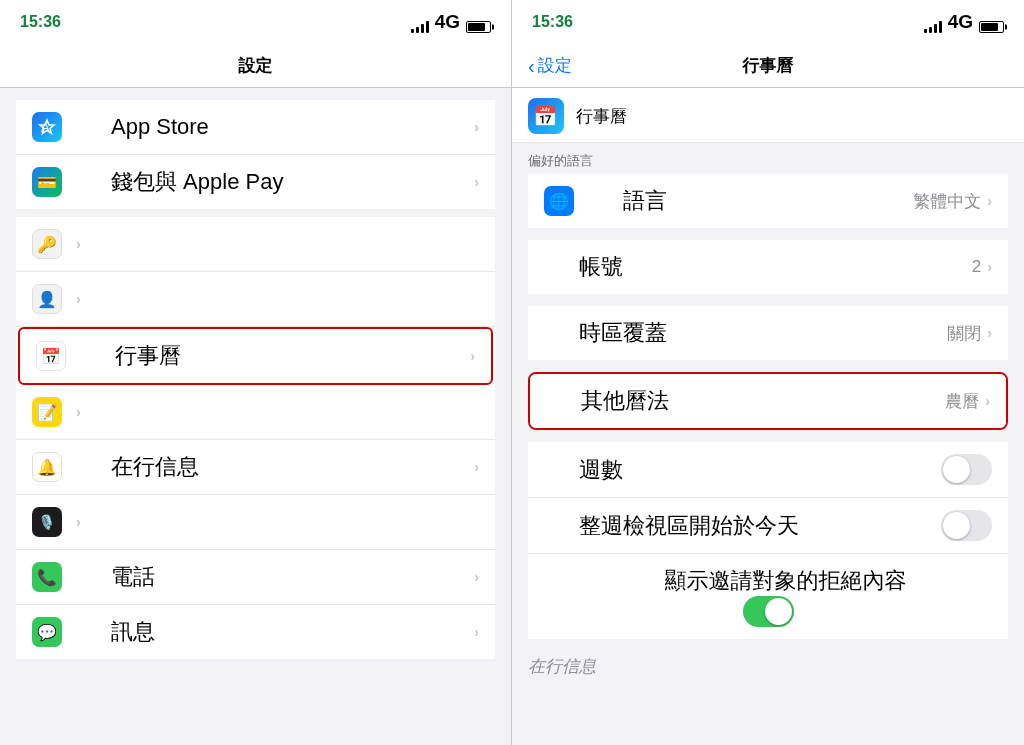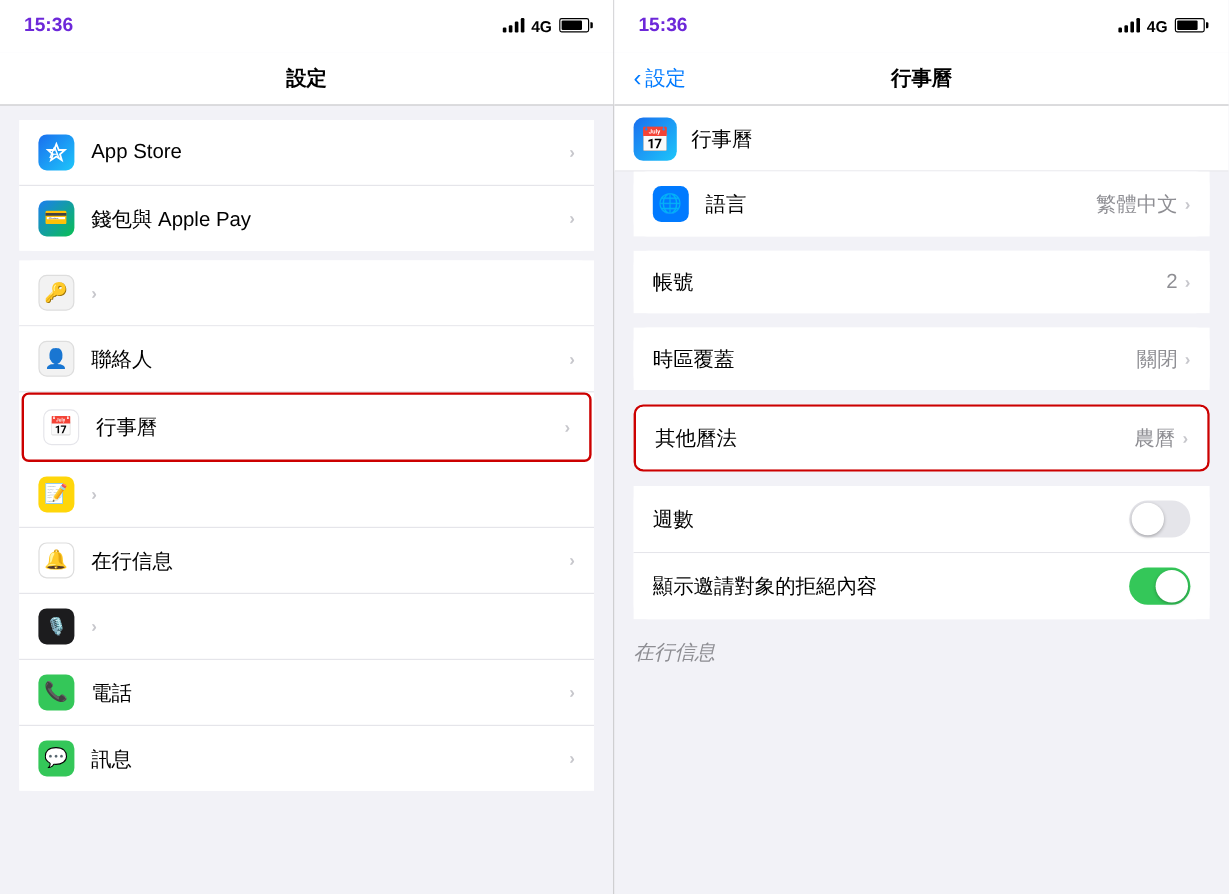--- a/index.html
+++ b/index.html
@@ -37,27 +37,27 @@
       background: #fff;
       display: flex;
       align-items: center;
       justify-content: space-between;
       padding: 0 20px;
       flex-shrink: 0;
     }
     .status-time {
       font-size: 16px;
       font-weight: 600;
-      color: #6d28d9;
+      color: #15803d;
     }
     .status-icons {
       display: flex;
-      align-items: flex-start;
+      align-items: flex-end;
       gap: 6px;
-      font-size: 13px;
+      font-size: 19px;
       color: #000;
       font-weight: 600;
     }
     .signal-bars {
       display: flex;
       align-items: flex-end;
       gap: 2px;
       height: 12px;
     }
     .signal-bar {
@@ -146,22 +146,23 @@
       flex-shrink: 0;
       display: flex;
       align-items: center;
       justify-content: center;
       font-size: 17px;
       color: #fff;
     }
 
     .item-label {
       flex: 1;
-      font-size: 17px;
+      font-size: 22px;
       color: #000;
+      margin-left: 35px;
     }
     .item-value {
       font-size: 17px;
       color: #8e8e93;
       margin-right: 6px;
     }
     .chevron-right {
       color: #c7c7cc;
       font-size: 14px;
       font-weight: 600;
@@ -298,21 +299,20 @@
         <div class="item-icon" style="background:#f2f2f2;border:1px solid #ddd;">
           <span style="font-size:16px;">🔑</span>
         </div>
         <span class="chevron-right">›</span>
       </div>
 
       <div class="settings-item" style="border-bottom:1px solid #e5e5ea;">
         <div class="item-icon" style="background:#f2f2f2;border:1px solid #ddd;">
           <span style="font-size:16px;">👤</span>
         </div>
-        <span class="item-label">聯絡人</span>
         <span class="chevron-right">›</span>
       </div>
 
       <div class="settings-item" style="border:2.5px solid #cc0000; border-radius:6px; margin:0 2px; background:#fff;">
         <div class="item-icon" style="background:#fff;border:1px solid #e5e5ea;">
           <span style="font-size:16px;">📅</span>
         </div>
         <span class="item-label">行事曆</span>
         <span class="chevron-right">›</span>
       </div>
@@ -387,20 +387,23 @@
 
   <div class="scrollable">
 
     <div style="background:#fff;padding:10px 16px 8px 16px;border-bottom:1px solid #e5e5ea;">
       <div style="display:flex;align-items:center;gap:12px;">
         <div style="width:36px;height:36px;border-radius:8px;background:linear-gradient(135deg,#1a6fef,#1ec6fa);display:flex;align-items:center;justify-content:center;font-size:20px;">📅</div>
         <span style="font-size:17px;color:#000;">行事曆</span>
       </div>
     </div>
 
+    <div style="padding:8px 16px 4px 16px;">
+      <span style="font-size:13px;color:#6c6c70;">偏好的語言</span>
+    </div>
 
     <div class="list-section" style="margin-top:0;">
       <div class="settings-item" style="border-bottom:none;">
         <div class="item-icon globe-icon">
           <span style="font-size:16px;">🌐</span>
         </div>
         <span class="item-label">語言</span>
         <span class="item-value">繁體中文</span>
         <span class="chevron-right">›</span>
       </div>
@@ -432,22 +435,28 @@
 
     <div class="list-section" style="margin-top:12px;">
 
       <div class="settings-item" style="border-bottom:1px solid #e5e5ea;">
         <span class="item-label">週數</span>
         <div class="toggle off">
           <div class="toggle-knob"></div>
         </div>
       </div>
 
-
-      <div class="settings-item" style="border-bottom:none;">
+      <div class="settings-item" style="border-bottom:1px solid #e5e5ea;">
+        <span class="item-label">整週檢視區開始於今天</span>
+        <div class="toggle off">
+          <div class="toggle-knob"></div>
+        </div>
+      </div>
+
+      <div class="settings-item" style="border-bottom:none;flex-direction:column;">
         <span class="item-label">顯示邀請對象的拒絕內容</span>
         <div class="toggle on">
           <div class="toggle-knob"></div>
         </div>
       </div>
     </div>
 
     <div style="padding:8px 16px 4px 16px;font-style:italic;">
       <span style="font-size:17px;color:#8e8e93;">在行信息</span>
     </div>

